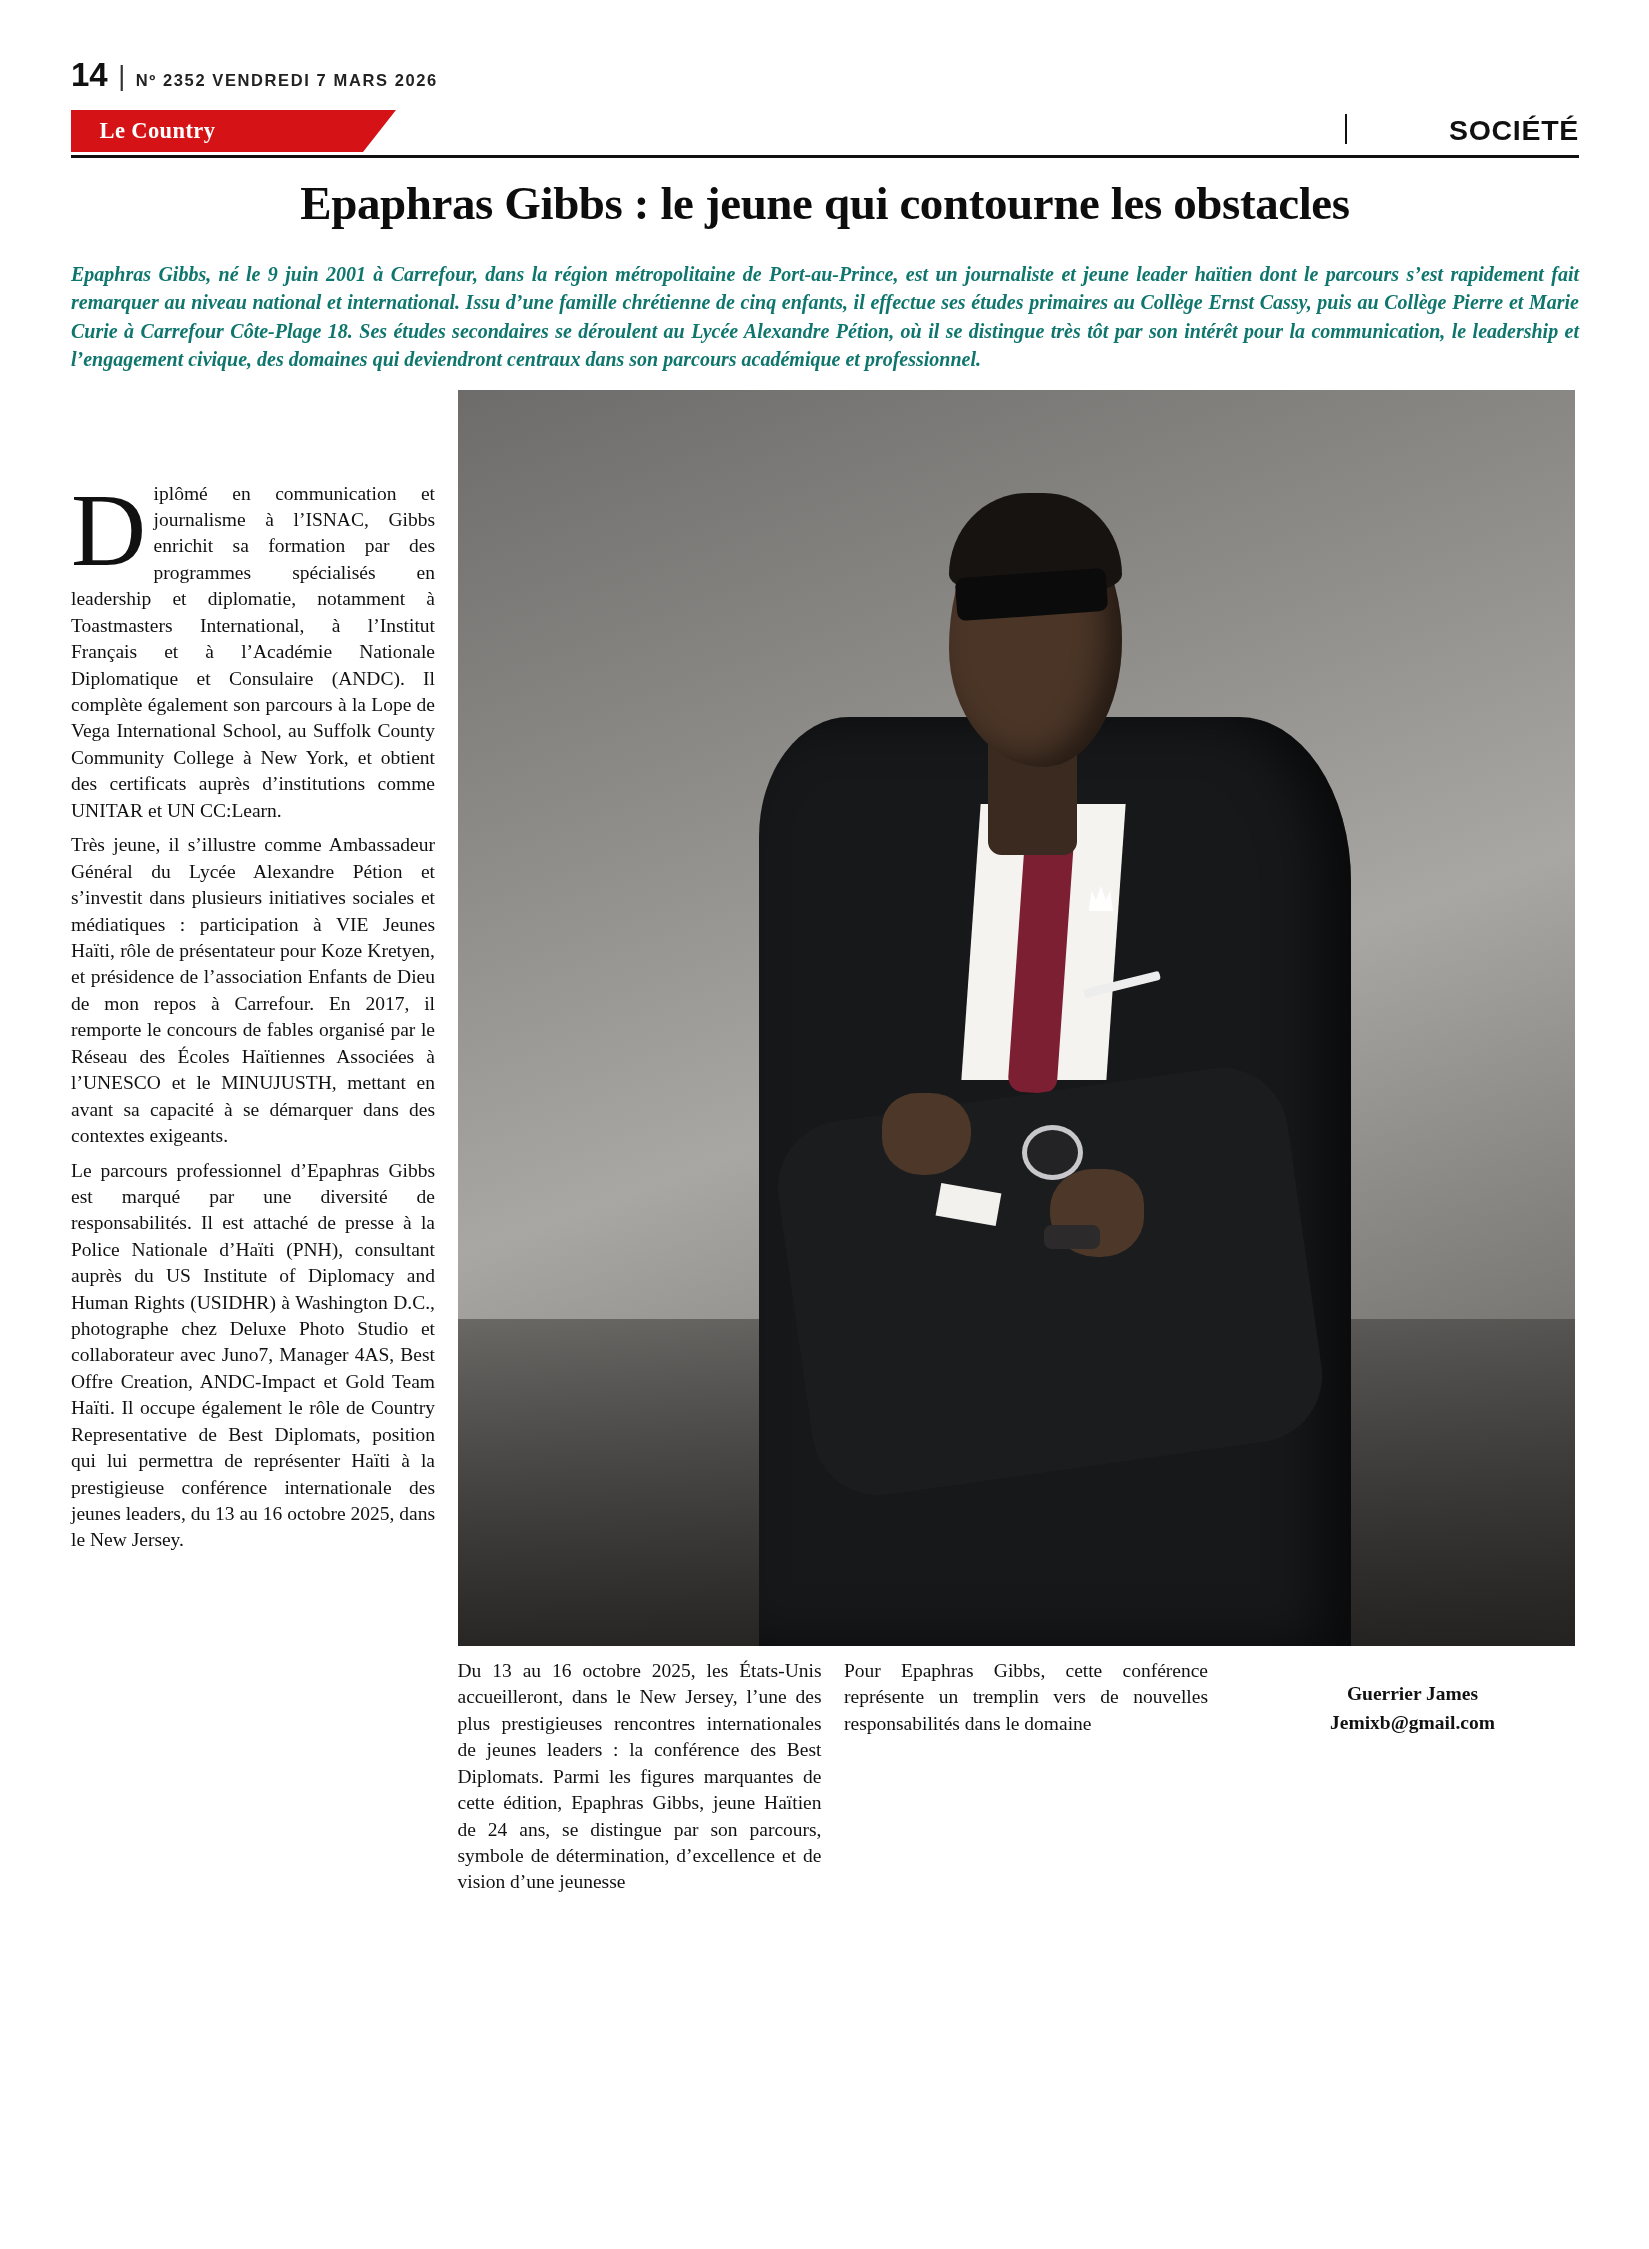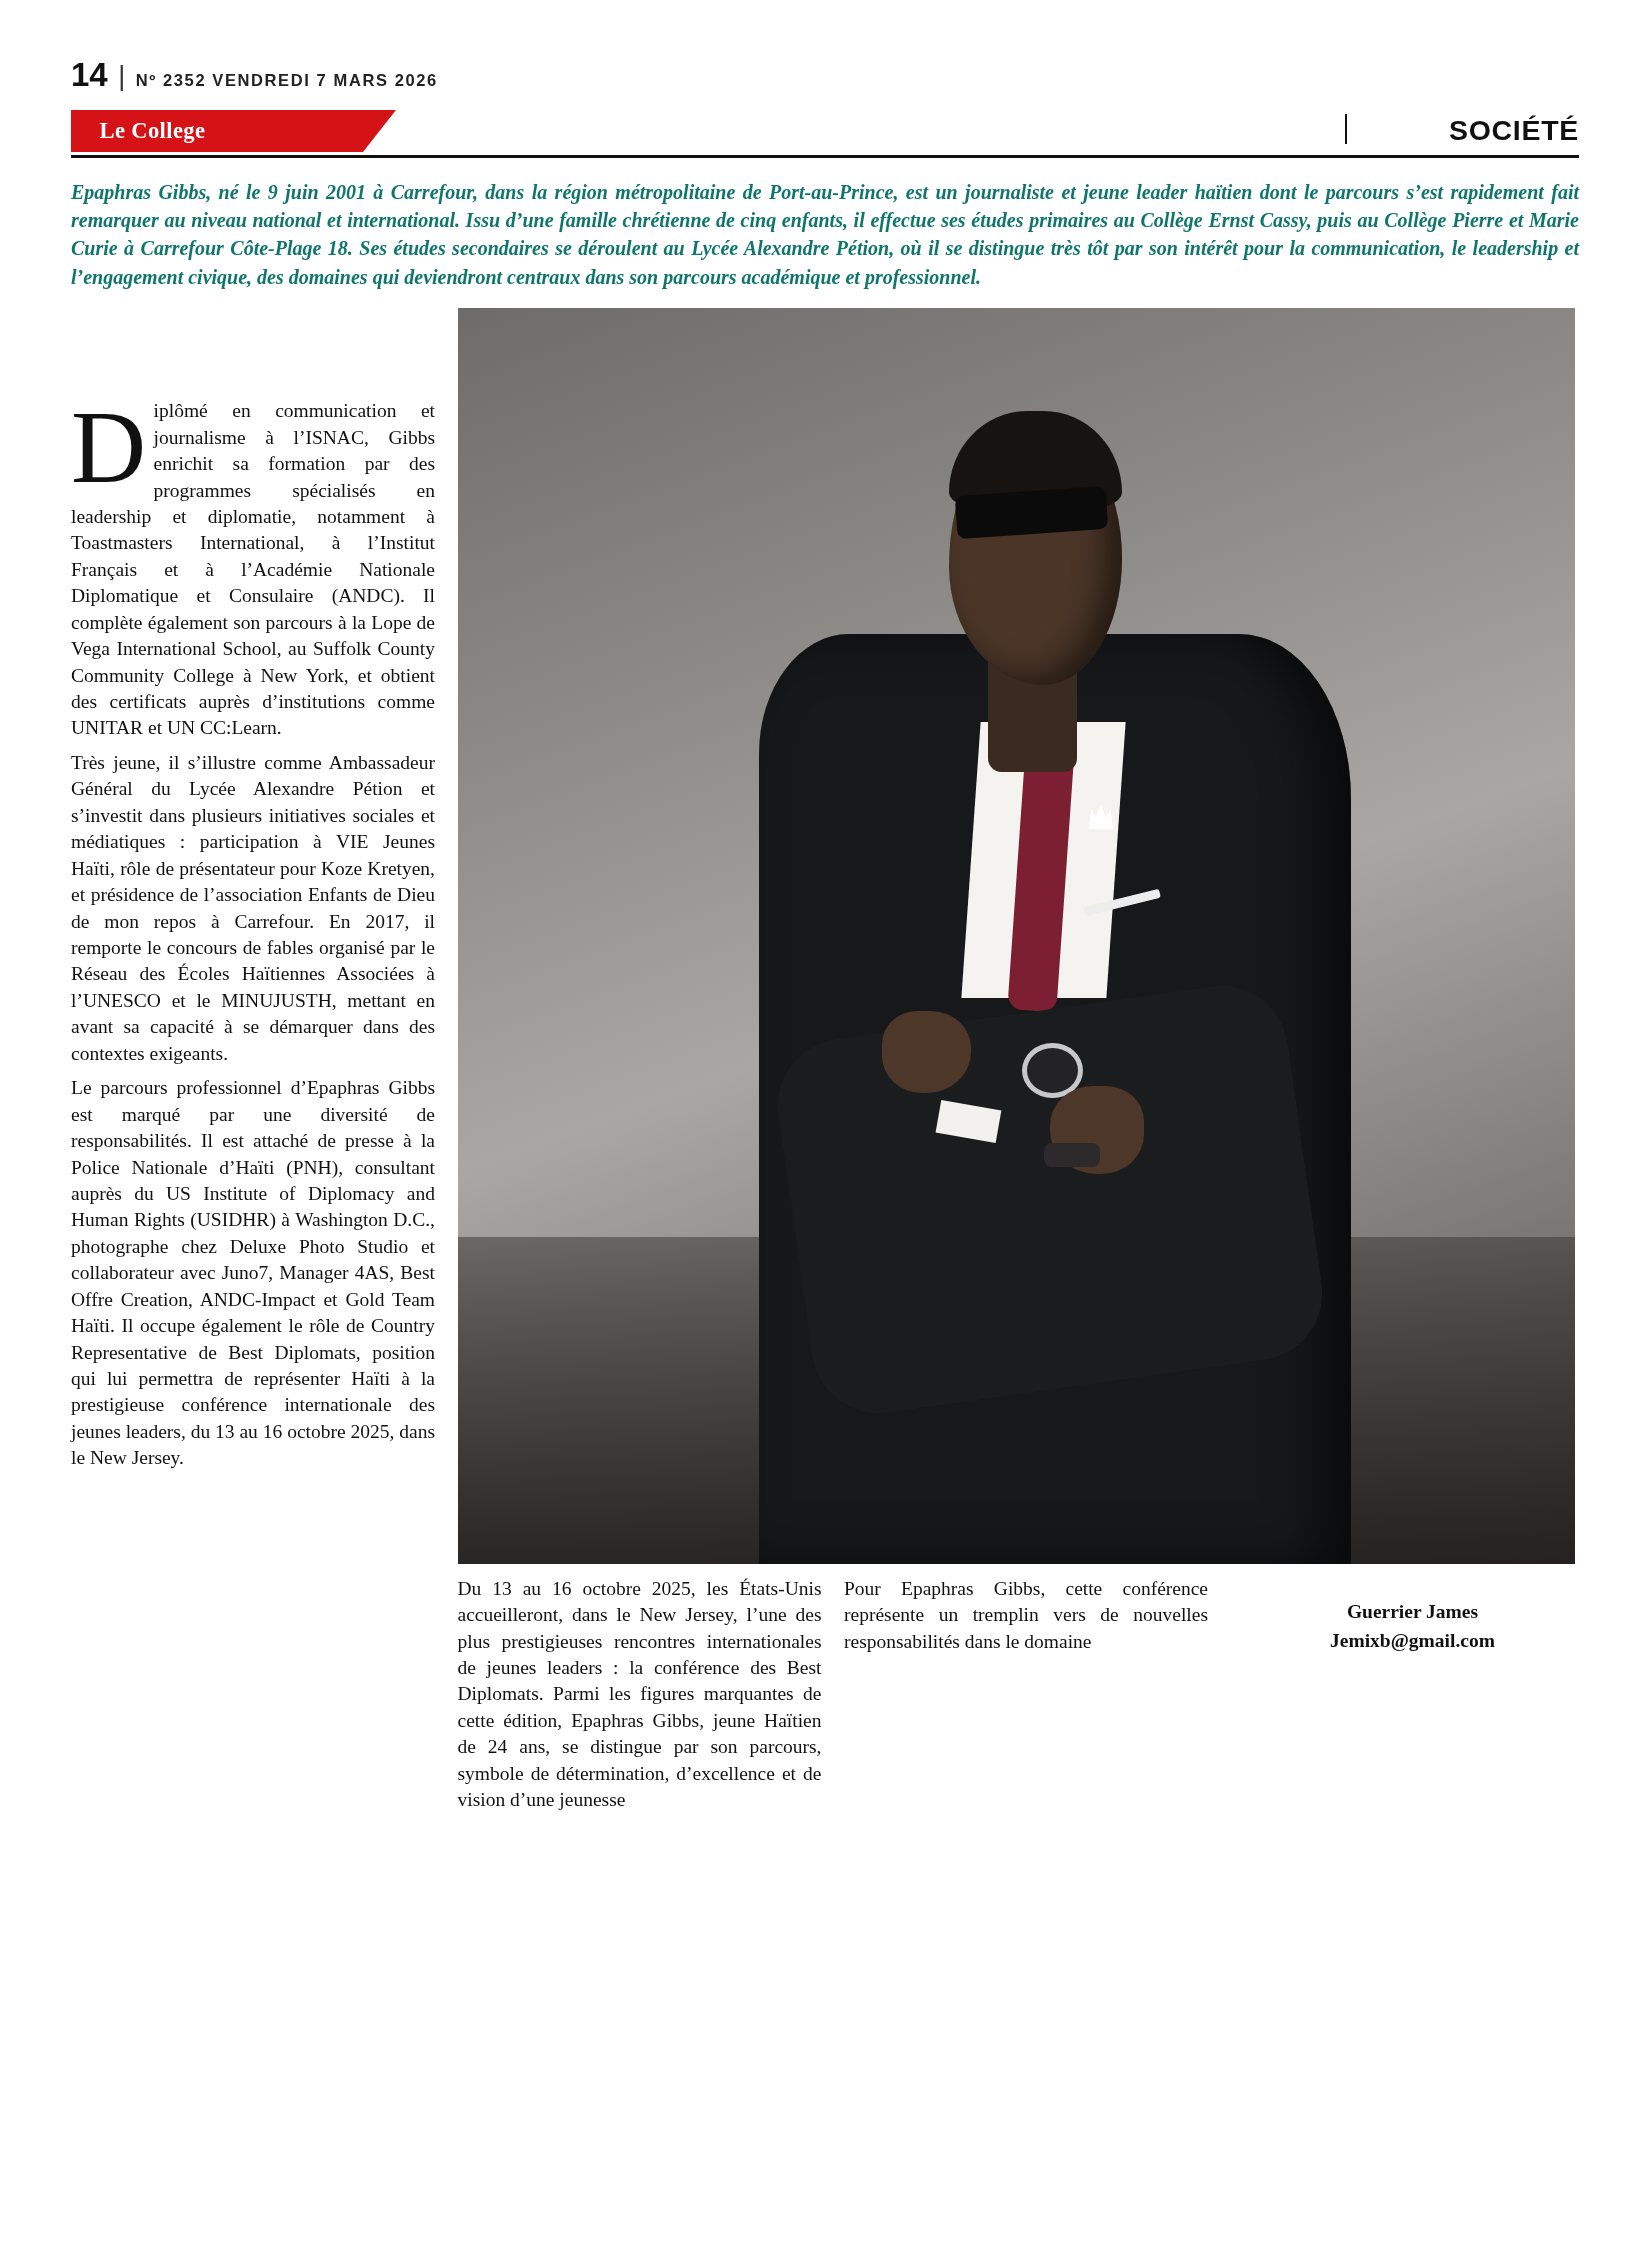--- a/index.html
+++ b/index.html
@@ -383,26 +383,27 @@
     <span class="page-number">14</span>
     <span class="masthead-sep">|</span>
     <span class="issue-line">Nº 2352   VENDREDI   7   MARS    2026</span>
   </div>
 
   <div class="band-row">
     <div class="red-band">
       <div class="red-band-inner"></div>
       <div class="red-band-tail"></div>
     </div>
-    <div class="brand-text">Le College</div>
+    <div class="brand-text">Le Country</div>
     <div class="section-divider"></div>
     <div class="section-title">SOCIÉTÉ</div>
   </div>
   <div class="rule-under-band"></div>
 
+  <h1 class="headline">Epaphras Gibbs : le jeune qui contourne les obstacles</h1>
 
   <div class="standfirst">Epaphras Gibbs, né le 9 juin 2001 à Carrefour, dans la région métropolitaine de Port-au-Prince, est un journaliste et jeune leader haïtien dont le parcours s’est rapidement fait remarquer au niveau national et international. Issu d’une famille chrétienne de cinq enfants, il effectue ses études primaires au Collège Ernst Cassy, puis au Collège Pierre et Marie Curie à Carrefour Côte-Plage 18. Ses études secondaires se déroulent au Lycée Alexandre Pétion, où il se distingue très tôt par son intérêt pour la communication, le leadership et l’engagement civique, des domaines qui deviendront centraux dans son parcours académique et professionnel.</div>
 
   <div class="body-area">
 
     <div class="top-row">
 
       <div class="col col-left">
         <p class="dropcap">Diplômé en communication et journalisme à l’ISNAC, Gibbs enrichit sa formation par des programmes spécialisés en leadership et diplomatie, notamment à Toastmasters International, à l’Institut Français et à l’Académie Nationale Diplomatique et Consulaire (ANDC). Il complète également son parcours à la Lope de Vega International School, au Suffolk County Community College à New York, et obtient des certificats auprès d’institutions comme UNITAR et UN CC:Learn.</p>
         <p>Très jeune, il s’illustre comme Ambassadeur Général du Lycée Alexandre Pétion et s’investit dans plusieurs initiatives sociales et médiatiques : participation à VIE Jeunes Haïti, rôle de présentateur pour Koze Kretyen, et présidence de l’association Enfants de Dieu de mon repos à Carrefour. En 2017, il remporte le concours de fables organisé par le Réseau des Écoles Haïtiennes Associées à l’UNESCO et le MINUJUSTH, mettant en avant sa capacité à se démarquer dans des contextes exigeants.</p>

